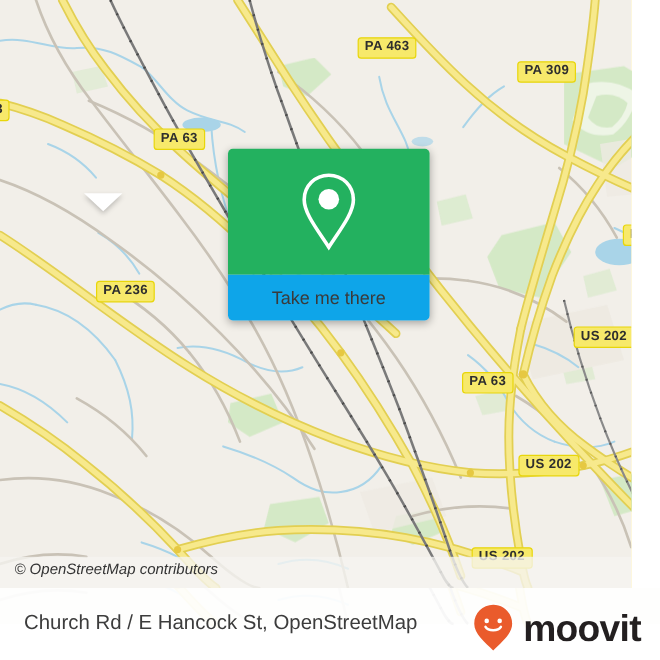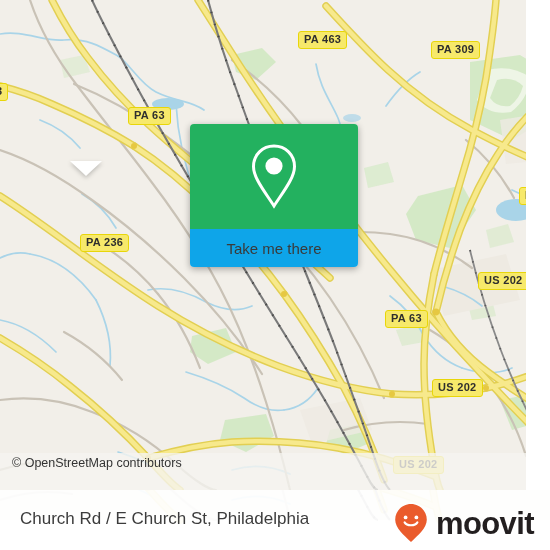--- a/index.html
+++ b/index.html
@@ -35,23 +35,24 @@
     text-shadow:0 0 2px #f7e96b;
   }
 
   
   .attribution{
     position:absolute;left:0;bottom:0;
     width:100%;
     background:rgba(245,244,240,.80);
     color:#333;
     font-size:12.5px;
-    padding:3px 0 19px 12px;
+    padding:3px 0 8px 12px;
     box-sizing:border-box;
     line-height:15px;
+    font-style:italic;
   }
 
   
   .card{
     position:absolute;
     left:190px;top:124px;
     width:168px;
     border-radius:4px;
     box-shadow:0 2px 7px rgba(0,0,0,.33);
     overflow:visible;
@@ -257,21 +258,21 @@
             <circle cx="148" cy="458" r="3"></circle>
             <circle cx="486" cy="388" r="3"></circle>
           </g>
         </g>
       </defs>
       <use href="#mapgeom"></use>
     </svg>
 
     <div id="shield-layer">
         <div class="shield" style="left: 298px; top: 31px;">PA 463</div>
-        <div class="shield" style="left: 431px; top: 41px;">PA 309</div>
+        <div class="shield" style="left: 431px; top: 51px;">PA 309</div>
         <div class="shield" style="left: 128px; top: 107px;">PA 63</div>
         <div class="shield" style="left: -10px; top: 83px;">3</div>
         <div class="shield" style="left: 80px; top: 234px;">PA 236</div>
         <div class="shield" style="left: 519px; top: 187px;">PA 463</div>
         <div class="shield" style="left: 478px; top: 272px;">US 202</div>
         <div class="shield" style="left: 385px; top: 310px;">PA 63</div>
         <div class="shield" style="left: 432px; top: 379px;">US 202</div>
         <div class="shield" style="left: 393px; top: 456px;">US 202</div>
         <div class="shield" style="left: 540px; top: 363px;">2</div>
       </div>
@@ -287,21 +288,21 @@
         <circle cx="27" cy="23" r="8.6" fill="#ffffff"></circle>
       </svg>
     </div>
     <div class="card-bottom">Take me there</div>
   </div>
 
   <div class="footer">
     <svg class="footer-watermark" width="550" height="550" viewBox="0 0 550 490">
       <use href="#mapgeom"></use>
     </svg>
-    <div class="footer-title">Church Rd / E Church St, Philadelphia</div>
+    <div class="footer-title">Church Rd / E Hancock St, OpenStreetMap</div>
     <div class="brand">
       <svg width="34" height="40" viewBox="0 0 34 40">
         <path d="M17 1 C8.2 1 1.2 8 1.2 16.7 C1.2 25.2 10 32 17 39 C24 32 32.8 25.2 32.8 16.7 C32.8 8 25.8 1 17 1 Z" fill="#ea5b2c"></path>
         <circle cx="11.6" cy="14.4" r="1.9" fill="#ffffff"></circle>
         <circle cx="22.4" cy="14.4" r="1.9" fill="#ffffff"></circle>
         <path d="M10.6 19.4 C12.8 23.2 21.2 23.2 23.4 19.4" fill="none" stroke="#ffffff" stroke-width="2.1" stroke-linecap="round"></path>
       </svg>
       <span class="brand-word">moovit</span>
     </div>
   </div>

